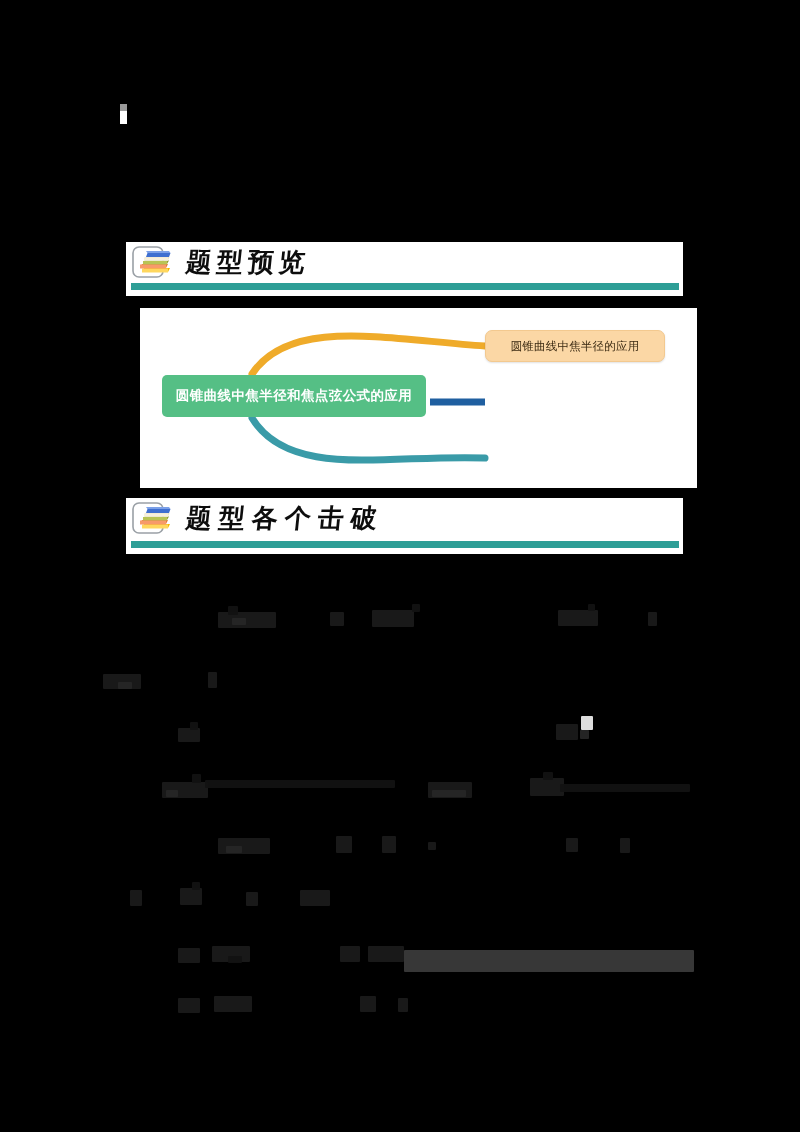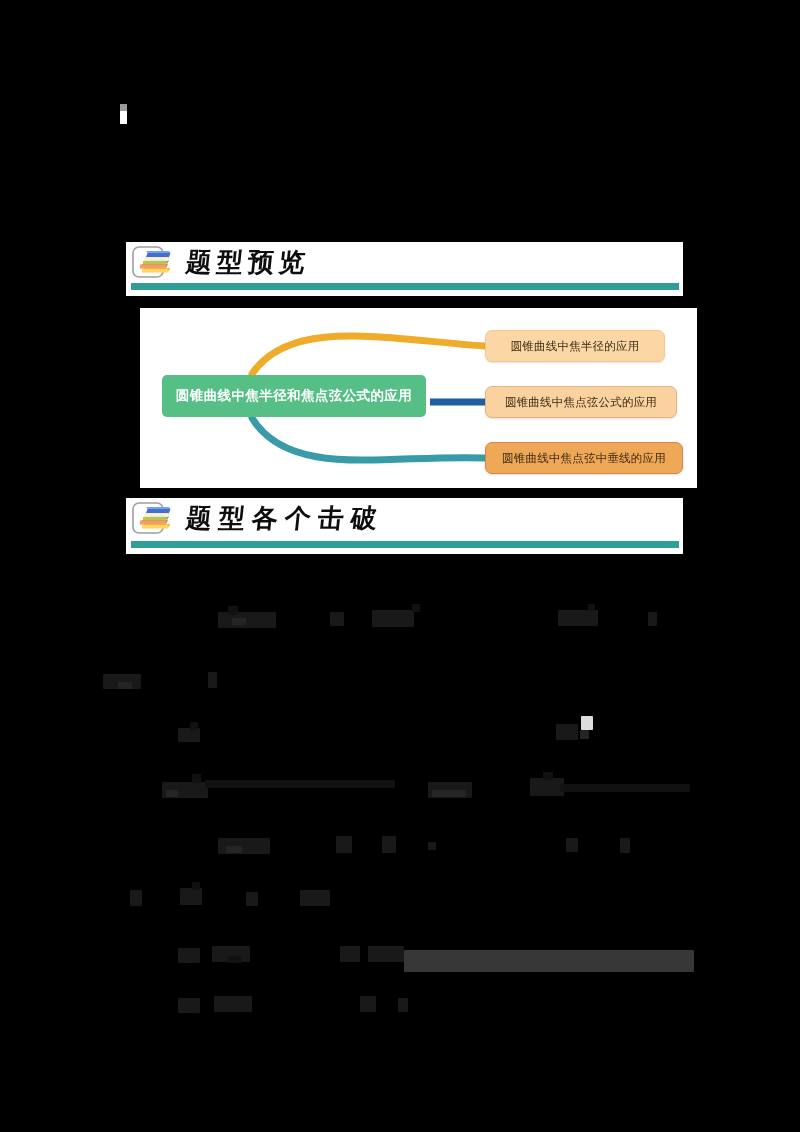--- a/index.html
+++ b/index.html
@@ -223,23 +223,21 @@
 
       <path d="M290 94 L 345 94" fill="none" stroke="#1f5fa0" stroke-width="7" stroke-linecap="butt"></path>
 
       <path d="M112 110 C 150 172, 250 146, 345 150" fill="none" stroke="#3a9ba8" stroke-width="7" stroke-linecap="round"></path>
     </svg>
 
     <div class="mm-node mm-root">圆锥曲线中焦半径和焦点弦公式的应用</div>
 
     <div class="mm-node mm-leaf mm-leaf-1">圆锥曲线中焦半径的应用</div>
 
-    <div class="mm-node mm-leaf mm-leaf-2">圆锥曲线中焦点弦公式的应用</div>
-
-    <div class="mm-node mm-leaf mm-leaf-3">圆锥曲线中焦点弦中垂线的应用</div>
+
   </div>
 </div>
 
 <div class="panel" id="header-breakdown">
   <div class="section-header">
     <span class="books-icon">
       <svg viewBox="0 0 44 38" width="44" height="38" aria-hidden="true">
         <rect x="1" y="2" width="30" height="30" rx="6" ry="6" fill="#ffffff" stroke="#9aa0a6" stroke-width="1.6"></rect>
         <path d="M10 27 L36 27 L38 23 L12 23 Z" fill="#f2b705"></path>
         <rect x="10" y="23.5" width="26" height="4" fill="#ffd75e"></rect>

